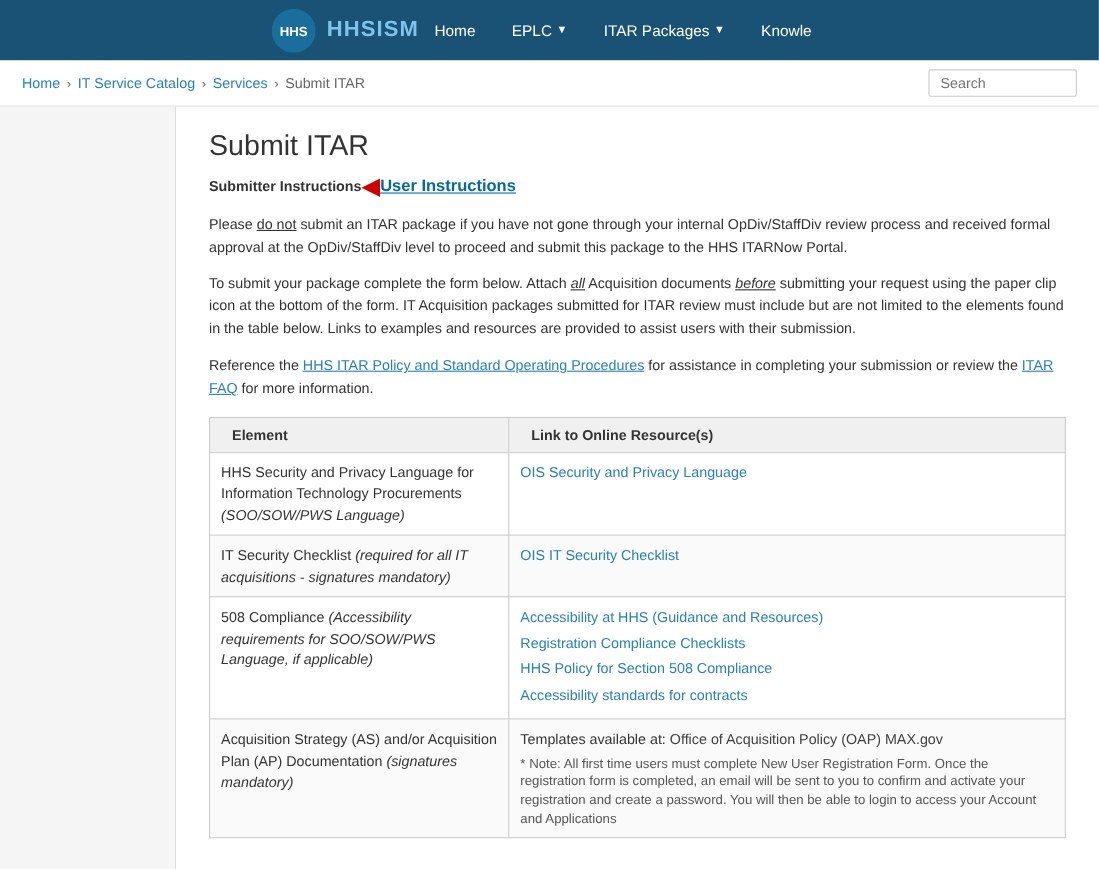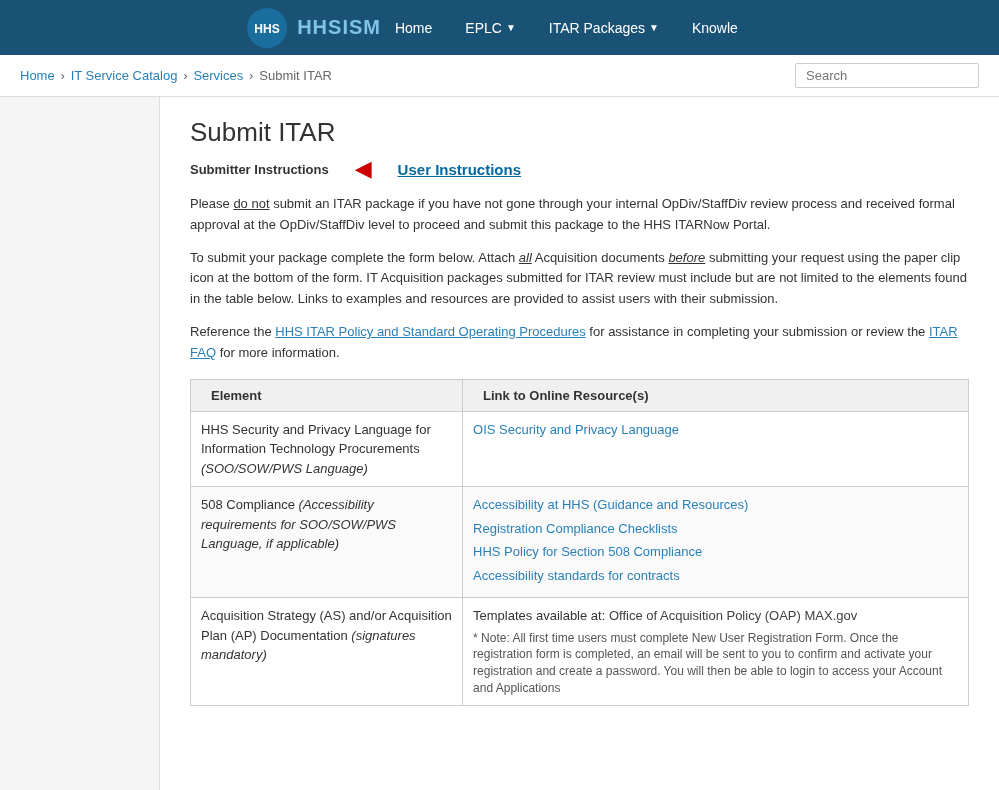--- a/index.html
+++ b/index.html
@@ -65,21 +65,21 @@
       color: #2980b9;
       text-decoration: none;
       cursor: pointer;
     }
     .breadcrumb-sep { color: #666; font-size: 12px; }
     .breadcrumb-current { color: #666; }
     .search-box {
       border: 1px solid #ccc;
       padding: 4px 10px;
       font-size: 13px;
-      width: 184px;
+      width: 135px;
       color: #aaa;
       border-radius: 2px;
     }
 
     
     .main-container {
       display: flex;
       min-height: calc(790px - 55px - 40px);
     }
 
@@ -110,21 +110,21 @@
       color: #555;
       margin-bottom: 20px;
       border-bottom: 1px solid #eee;
       padding-bottom: 15px;
     }
 
     
     .instructions-header {
       display: flex;
       align-items: center;
-      gap: 26px;
+      gap: 0;
       margin-bottom: 12px;
     }
     .instructions-label {
       font-weight: bold;
       font-size: 13px;
     }
     .instructions-arrow {
       color: #cc0000;
       font-size: 22px;
     }
@@ -262,20 +262,28 @@
         <tr>
           <td>
             HHS Security and Privacy Language for Information Technology Procurements <em>(SOO/SOW/PWS Language)</em>
           </td>
           <td>
             <a class="table-link">OIS Security and Privacy Language</a>
           </td>
         </tr>
         <tr>
           <td>
+            IT Security Checklist <em>(required for all IT acquisitions - signatures mandatory)</em>
+          </td>
+          <td>
+            <a class="table-link">OIS IT Security Checklist</a>
+          </td>
+        </tr>
+        <tr>
+          <td>
             508 Compliance <em>(Accessibility requirements for SOO/SOW/PWS Language, if applicable)</em>
           </td>
           <td>
             <a class="table-link">Accessibility at HHS (Guidance and Resources)</a>
             <a class="table-link">Registration Compliance Checklists</a>
             <a class="table-link">HHS Policy for Section 508 Compliance</a>
             <a class="table-link">Accessibility standards for contracts</a>
           </td>
         </tr>
         <tr>

